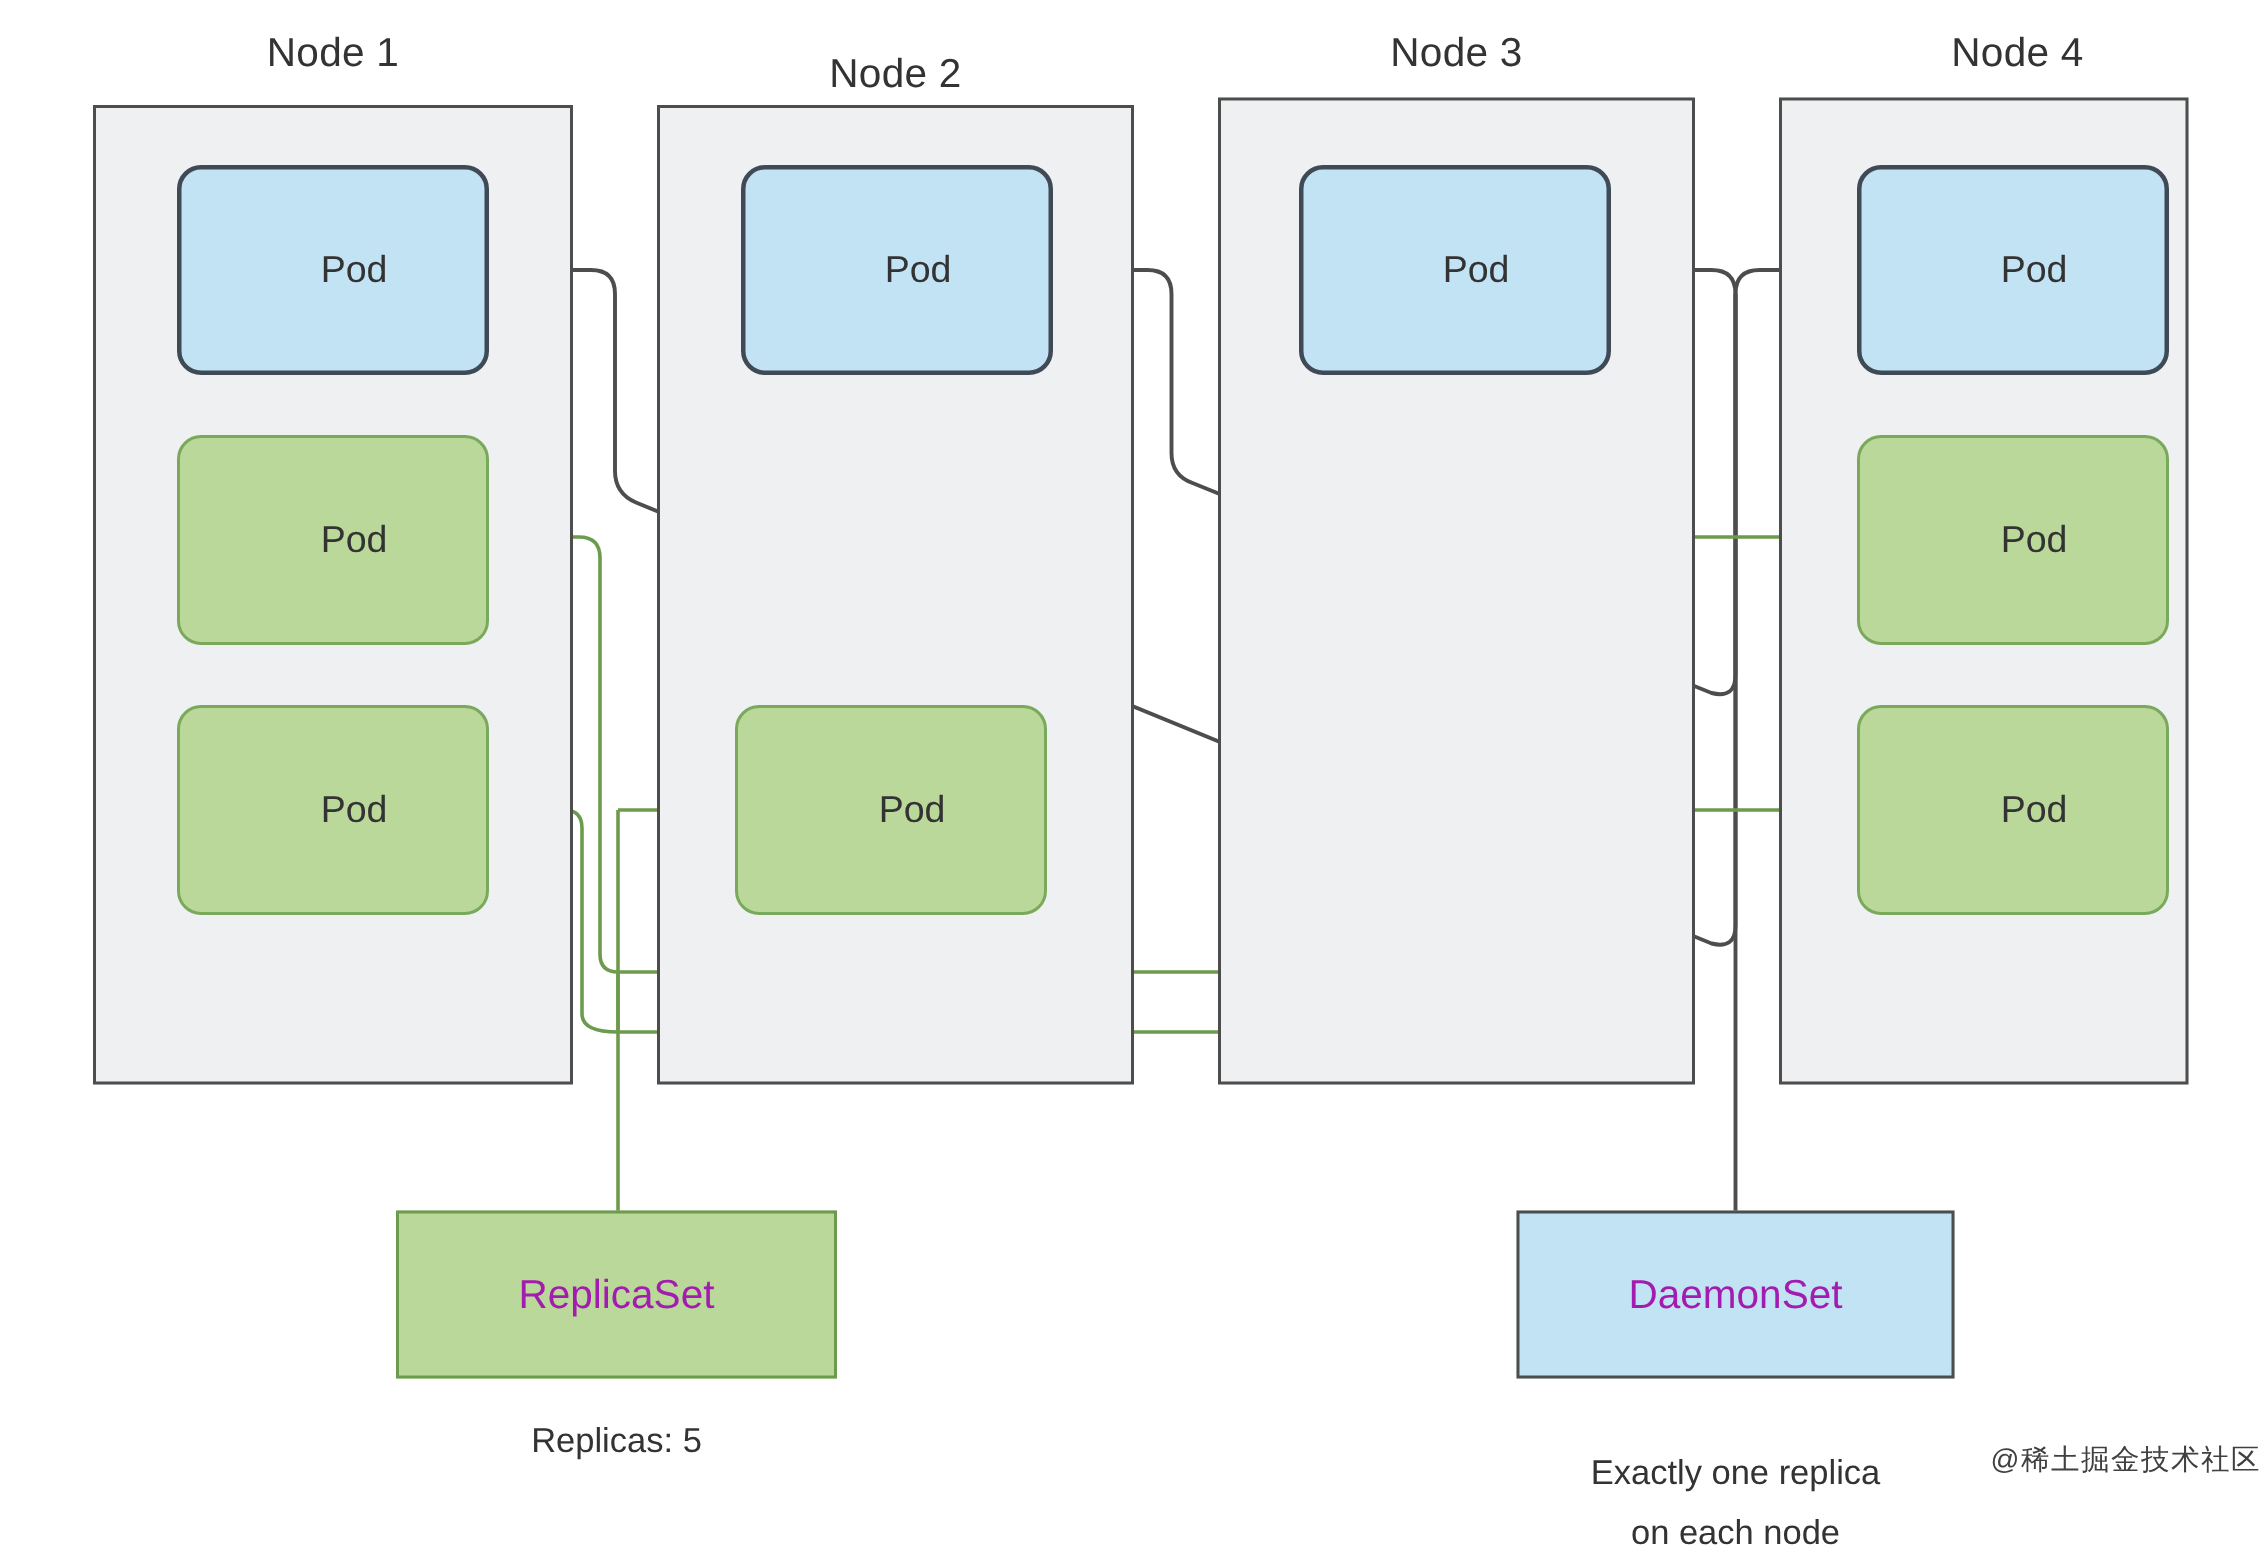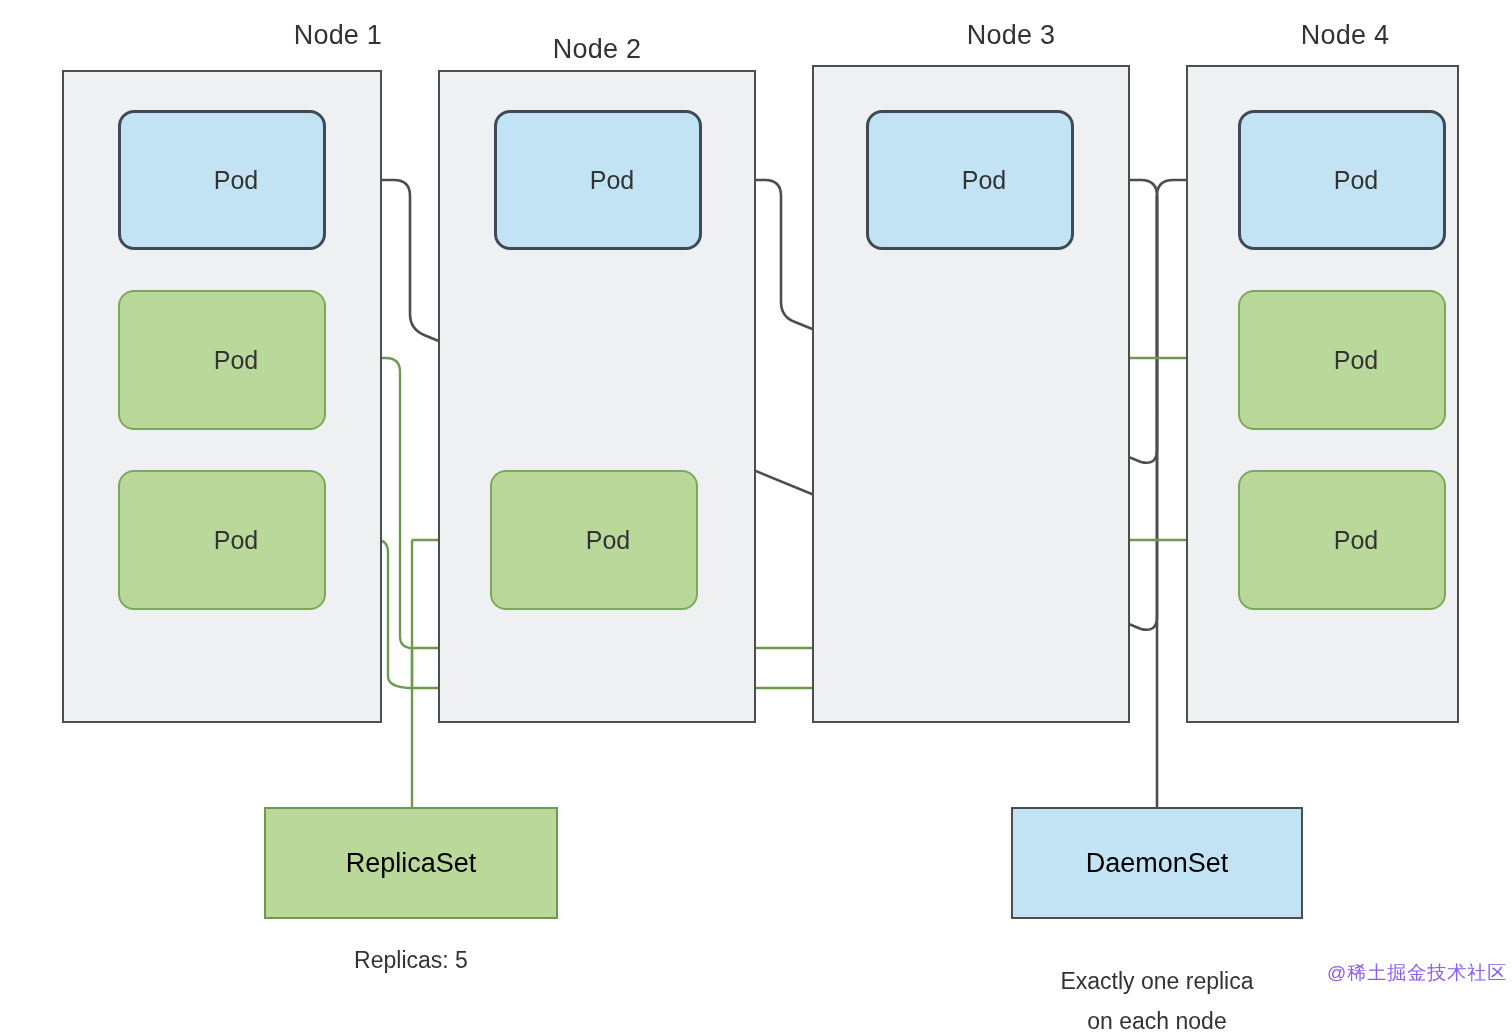--- a/index.html
+++ b/index.html
@@ -58,42 +58,42 @@
     background: #bad89a;
     border: 2px solid #7aa95c;
   }
   .ctrl-box {
     position: absolute;
     box-sizing: border-box;
     display: flex;
     align-items: center;
     justify-content: center;
     font-size: 27px;
-    color: #000000;
+    color: #a21caf;
   }
   .ctrl-box.green {
     background: #bad89a;
     border: 2px solid #6d9b4e;
   }
   .ctrl-box.blue {
     background: #c2e3f3;
     border: 2.5px solid #4d4d4d;
   }
   .caption {
     position: absolute;
     font-size: 23px;
     color: #333333;
     text-align: center;
     line-height: 40px;
     white-space: pre-line;
   }
   .watermark {
     position: absolute;
     font-size: 19px;
-    color: #8b5cf6;
+    color: #404040;
     white-space: nowrap;
     letter-spacing: 1px;
   }
 </style>
 </head>
 <body>
 
 <div id="canvas">
 
   <svg id="wires" viewBox="0 0 1512 1035" width="1512" height="1035">
@@ -132,42 +132,42 @@
 
       <path d="M 412 688 Q 412 688 424 688 L 1049 688"></path>
       <path d="M 412 688 Q 388 688 388 676 L 388 552
                Q 388 540 376 540 L 340 540" marker-end="url(#arrow-green)"></path>
       <path d="M 412 540 L 486 540" marker-end="url(#arrow-green)"></path>
       <path d="M 412 688 L 412 540"></path>
       <path d="M 1049 688 L 1077 358 L 1228 358" marker-end="url(#arrow-green)"></path>
     </g>
   </svg>
 
-  <div class="node-label" style="left:62px; top:20px; width:320px;text-align:right;">Node 1</div>
+  <div class="node-label" style="left:62px; top:20px; width:320px;">Node 1</div>
   <div class="node-box" style="left:62px; top:70px; width:320px; height:653px;"></div>
   <div class="pod blue" style="left:118px; top:110px; width:208px; height:140px;">
     <span>Pod</span>
   </div>
   <div class="pod green" style="left:118px; top:290px; width:208px; height:140px;">
     <span>Pod</span>
   </div>
   <div class="pod green" style="left:118px; top:470px; width:208px; height:140px;">
     <span>Pod</span>
   </div>
 
   <div class="node-label" style="left:438px; top:20px; width:318px;margin-top:14px;">Node 2</div>
   <div class="node-box" style="left:438px; top:70px; width:318px; height:653px;"></div>
   <div class="pod blue" style="left:494px; top:110px; width:208px; height:140px;">
     <span>Pod</span>
   </div>
   <div class="pod green" style="left:490px; top:470px; width:208px; height:140px;">
     <span>Pod</span>
   </div>
 
-  <div class="node-label" style="left:852px; top:20px; width:318px;">Node 3</div>
+  <div class="node-label" style="left:812px; top:20px; width:318px;">Node 3</div>
   <div class="node-box" style="left:812px; top:65px; width:318px; height:658px;"></div>
   <div class="pod blue" style="left:866px; top:110px; width:208px; height:140px;">
     <span>Pod</span>
   </div>
 
   <div class="node-label" style="left:1186px; top:20px; width:318px;">Node 4</div>
   <div class="node-box" style="left:1186px; top:65px; width:273px; height:658px;"></div>
   <div class="pod blue" style="left:1238px; top:110px; width:208px; height:140px;">
     <span>Pod</span>
   </div>

